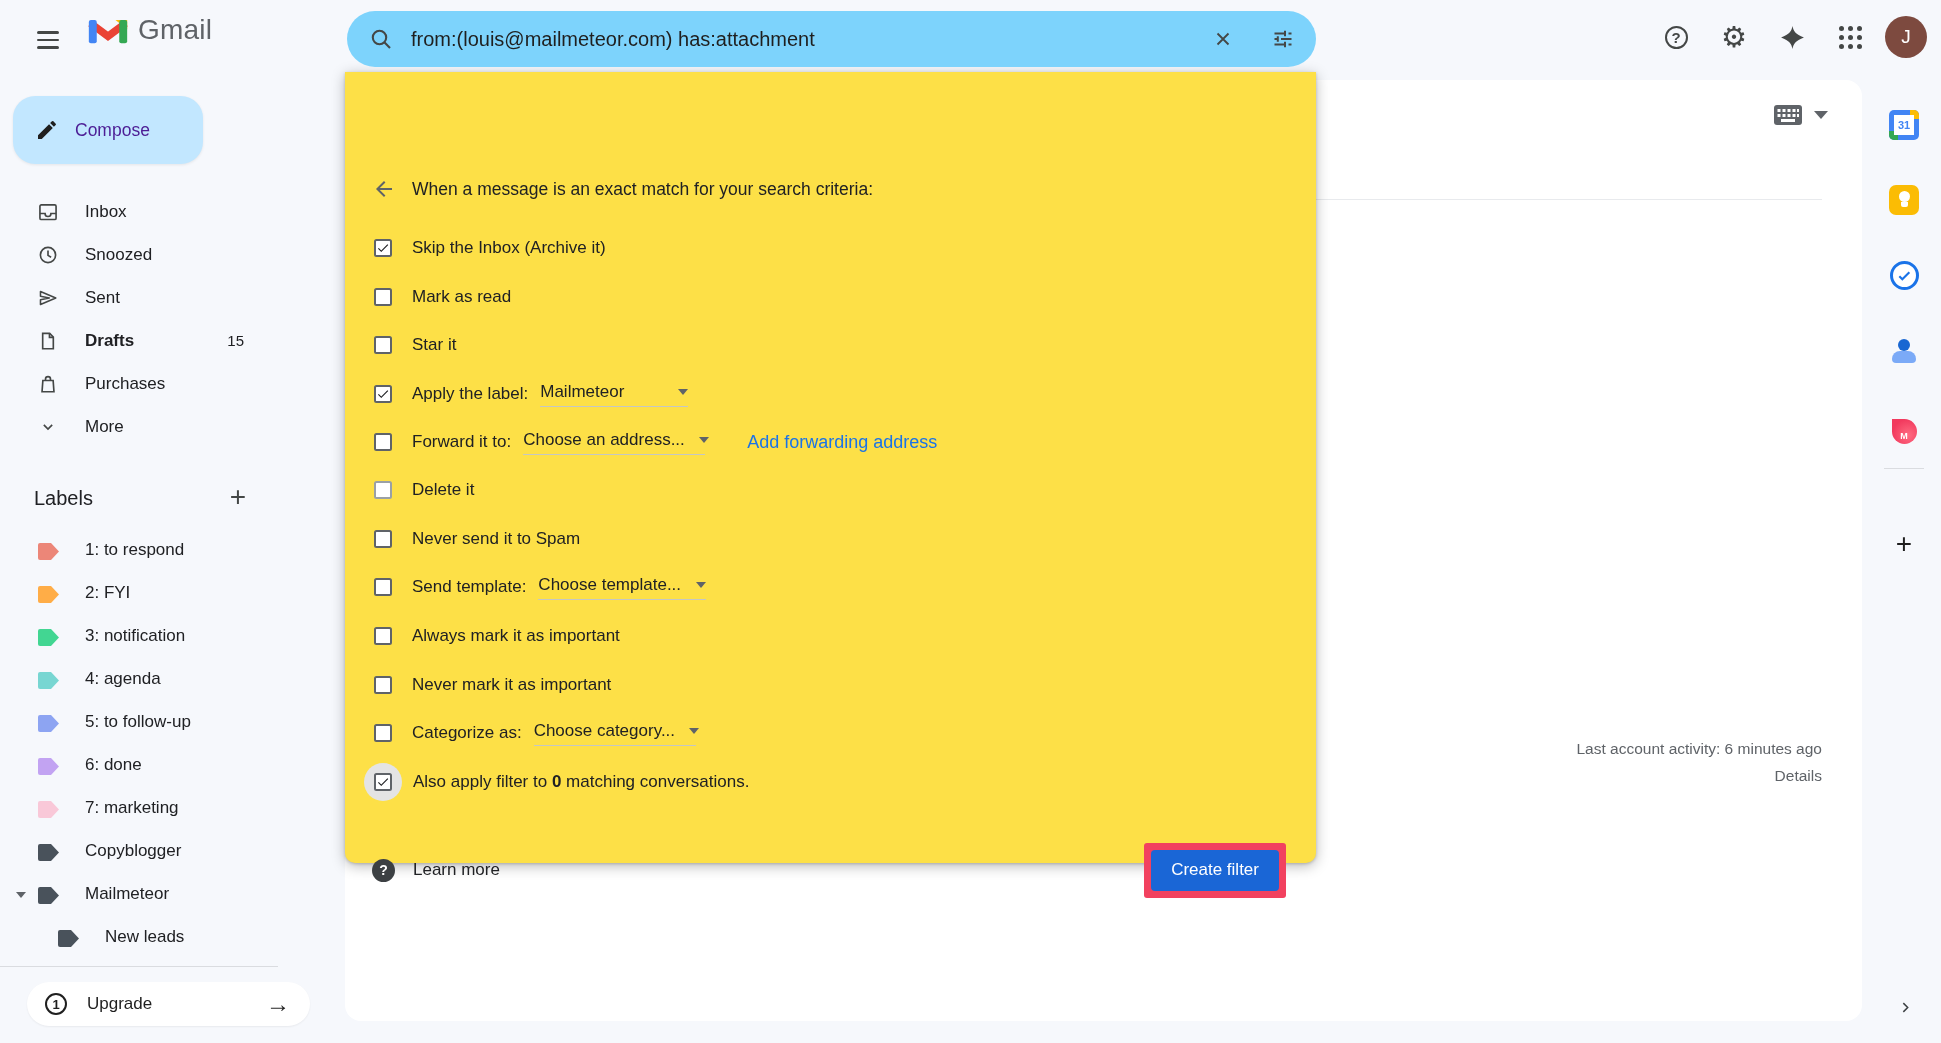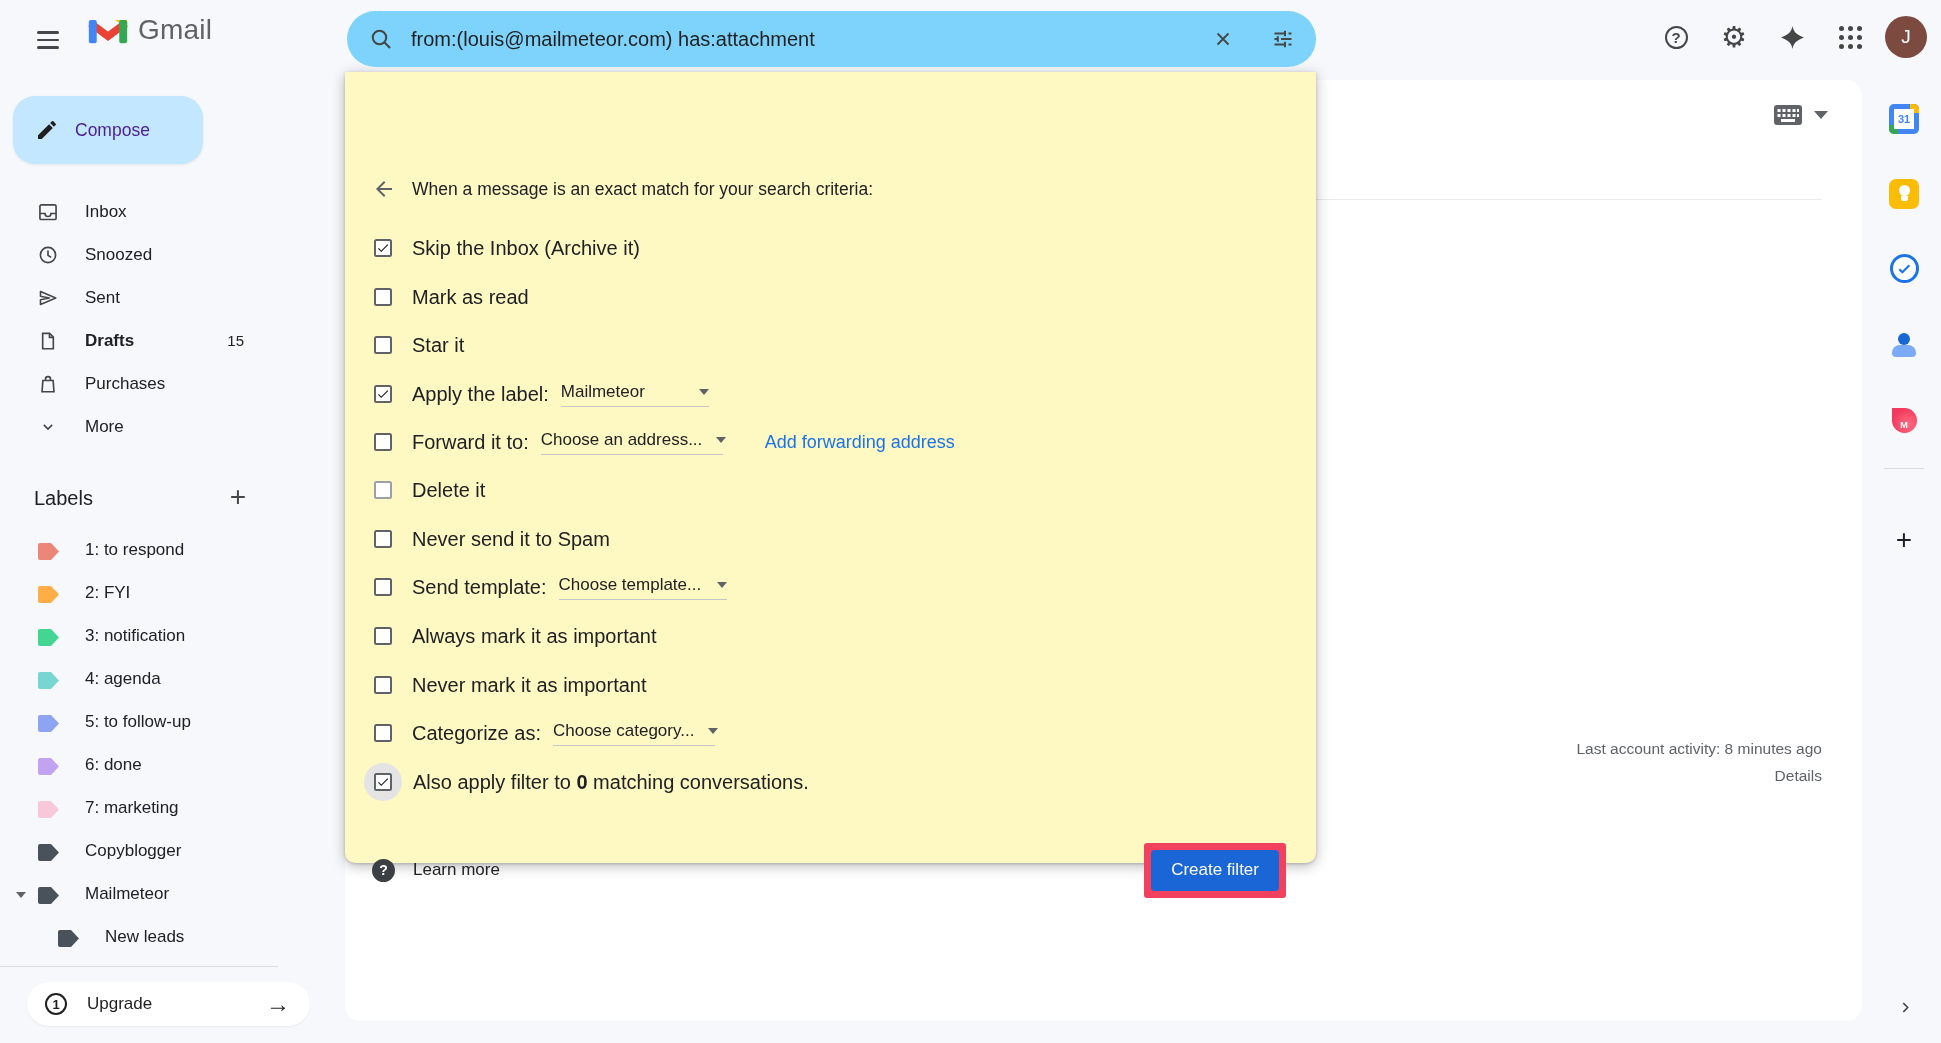--- a/index.html
+++ b/index.html
@@ -53,48 +53,48 @@
 
   
   .main-card { position:absolute; left:345px; top:80px; width:1517px; height:941px; background:#fff; border-radius:16px; z-index:1; }
   .kbd-widget { position:absolute; right:34px; top:24px; display:flex; align-items:center; gap:11px; cursor:pointer; }
   .kbd-caret { width:0; height:0; border-left:7px solid transparent; border-right:7px solid transparent; border-top:8px solid #5f6368; }
   .main-div { position:absolute; left:24px; right:40px; top:119px; height:1px; background:#e8eaed; }
   .activity { position:absolute; right:40px; top:655px; text-align:right; font-size:15.5px; color:#5f6368; line-height:27px; }
 
   
   .rail { position:absolute; left:1866px; top:80px; width:75px; height:963px; }
-  .rail-btn { position:absolute; left:20px; width:36px; height:36px; display:flex; align-items:flex-start; justify-content:center; cursor:pointer; }
+  .rail-btn { position:absolute; left:20px; width:36px; height:36px; display:flex; align-items:flex-end; justify-content:center; cursor:pointer; }
   .cal-ic { position:relative; width:30px; height:30px; border-radius:5px; overflow:hidden; background:#4285f4; }
   .cal-ic .tr { position:absolute; right:0; top:0; width:9px; height:9px; background:#fbbc04; }
   .cal-ic .bl { position:absolute; left:0; bottom:0; width:9px; height:9px; background:#34a853; }
   .cal-ic .face { position:absolute; left:5px; top:5px; width:20px; height:20px; background:#fff; display:flex; align-items:center; justify-content:center; font-size:11px; font-weight:700; color:#4285f4; }
   .keep-ic { position:relative; width:30px; height:30px; border-radius:7px; background:#fbbc04; }
   .keep-ic .bulb { position:absolute; left:9.5px; top:6px; width:11px; height:11px; border-radius:50%; background:#fff; }
   .keep-ic .base { position:absolute; left:11.5px; top:17px; width:7px; height:4.5px; border-radius:0 0 2px 2px; background:#fff; }
   .tasks-ic { width:29px; height:29px; border-radius:50%; border:3.5px solid #1a73e8; background:#fff; display:flex; align-items:center; justify-content:center; }
   .contact-ic { position:relative; width:30px; height:30px; }
   .contact-ic .head { position:absolute; left:9px; top:3px; width:12px; height:12px; border-radius:50%; background:#1967d2; }
   .contact-ic .bodyp { position:absolute; left:3px; top:15px; width:24px; height:12px; border-radius:8px 8px 4px 4px; background:#7baaf7; }
   .comet-ic { width:25px; height:25px; border-radius:0 50% 50% 50%; background:radial-gradient(circle at 65% 65%, #ff6b81 0%, #f23a5e 70%); transform:rotate(0deg); display:flex; align-items:flex-end; justify-content:center; }
   .comet-ic b { color:#fff; font-size:9px; font-weight:700; margin-bottom:3px; }
   .rail-div { position:absolute; left:18px; top:388px; width:40px; height:1px; background:#dadce0; }
   .panel-chevron { position:absolute; left:24px; top:912px; width:30px; height:30px; display:flex; align-items:center; justify-content:center; cursor:pointer; }
 
   
-  .dialog { position:absolute; left:345px; top:72px; width:971px; height:791px; background:#fef9c3; border-radius:0 0 10px 10px; box-shadow:0 3px 14px rgba(0,0,0,.28), 0 1px 3px rgba(0,0,0,.18); z-index:20; }
+  .dialog { position:absolute; left:345px; top:72px; width:971px; height:791px; background:#fde047; border-radius:0 0 10px 10px; box-shadow:0 3px 14px rgba(0,0,0,.28), 0 1px 3px rgba(0,0,0,.18); z-index:20; }
   .dlg-header { position:absolute; left:0; top:97px; height:40px; width:100%; display:flex; align-items:center; }
   .back-btn { position:absolute; left:20px; width:38px; height:38px; border-radius:50%; display:flex; align-items:center; justify-content:center; cursor:pointer; }
   .dlg-title { position:absolute; left:67px; font-size:17.5px; color:#202124; }
   .drow { position:absolute; left:29px; right:30px; height:40px; display:flex; align-items:center; }
   .cb { width:18px; height:18px; border:2.2px solid #5f6368; border-radius:2.5px; background:#fff; flex:0 0 auto; display:flex; align-items:center; justify-content:center; cursor:pointer; }
   .cb.light { border-color:#9aa0a6; }
   .cb svg { display:none; }
   .cb.checked svg { display:block; }
-  .olabel { margin-left:20px; font-size:20px; color:#202124; white-space:nowrap; }
+  .olabel { margin-left:20px; font-size:17px; color:#202124; white-space:nowrap; }
   .focus-wrap { margin-left:-10px; width:38px; height:38px; border-radius:50%; background:#e4e4e4; display:flex; align-items:center; justify-content:center; flex:0 0 auto; }
   .focus-wrap + .olabel { margin-left:11px; }
   .dd { margin-left:12px; display:inline-flex; align-items:center; justify-content:space-between; border-bottom:1px solid #c4c7c5; padding-bottom:4px; cursor:pointer; }
   .ddval { font-size:17px; color:#202124; white-space:nowrap; }
   .dd-caret { width:0; height:0; border-left:5.5px solid transparent; border-right:5.5px solid transparent; border-top:6px solid #5f6368; margin-left:14px; }
   .fwd-link { margin-left:42px; font-size:18px; font-weight:500; color:#1a73e8; cursor:pointer; white-space:nowrap; }
   .dlg-footer { position:absolute; left:27px; right:30px; top:770px; height:56px; display:flex; align-items:center; justify-content:space-between; }
   .learn { display:flex; align-items:center; gap:18px; }
   .q-circle { width:23px; height:23px; border-radius:50%; background:#3c4043; color:#fff; font-size:14px; font-weight:700; display:flex; align-items:center; justify-content:center; }
   .learn-label { font-size:17px; color:#202124; cursor:pointer; }
@@ -121,21 +121,21 @@
             <rect x="14.5" y="10" width="3" height="3"></rect>
             <rect x="19.5" y="10" width="3" height="3"></rect>
             <rect x="24" y="10" width="2" height="3"></rect>
             <rect x="8" y="15" width="14" height="3"></rect>
           </g>
         </svg>
       <span class="kbd-caret"></span>
     </div>
     <div class="main-div"></div>
     <div class="activity">
-      <div>Last account activity: 8 minutes ago</div>
+      <div>Last account activity: 6 minutes ago</div>
       <div>Details</div>
     </div>
   </div>
 
   <div class="topbar">
     <div class="hamburger">
         <i></i>
         <i></i>
         <i></i>
       </div>

